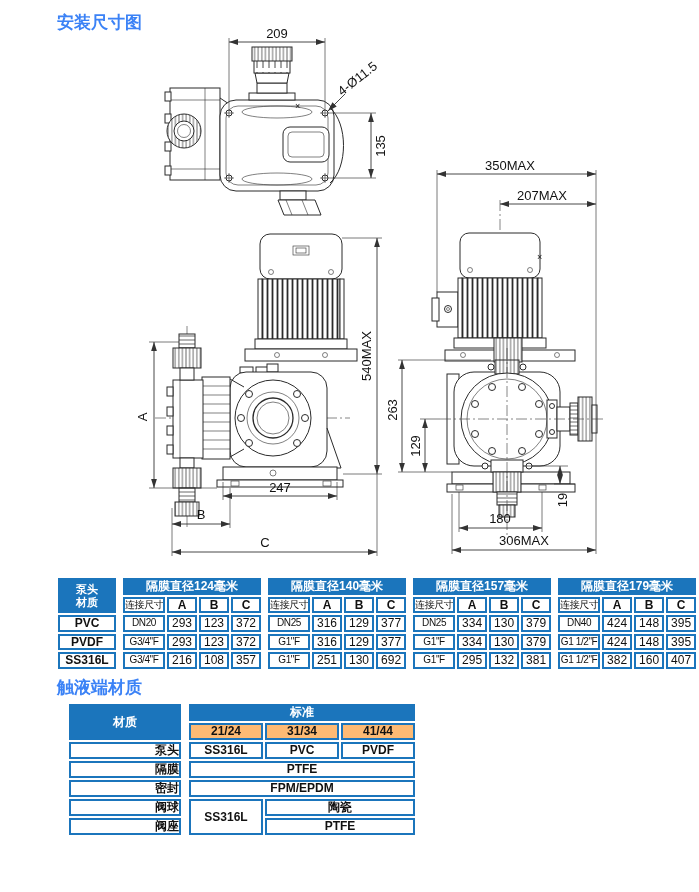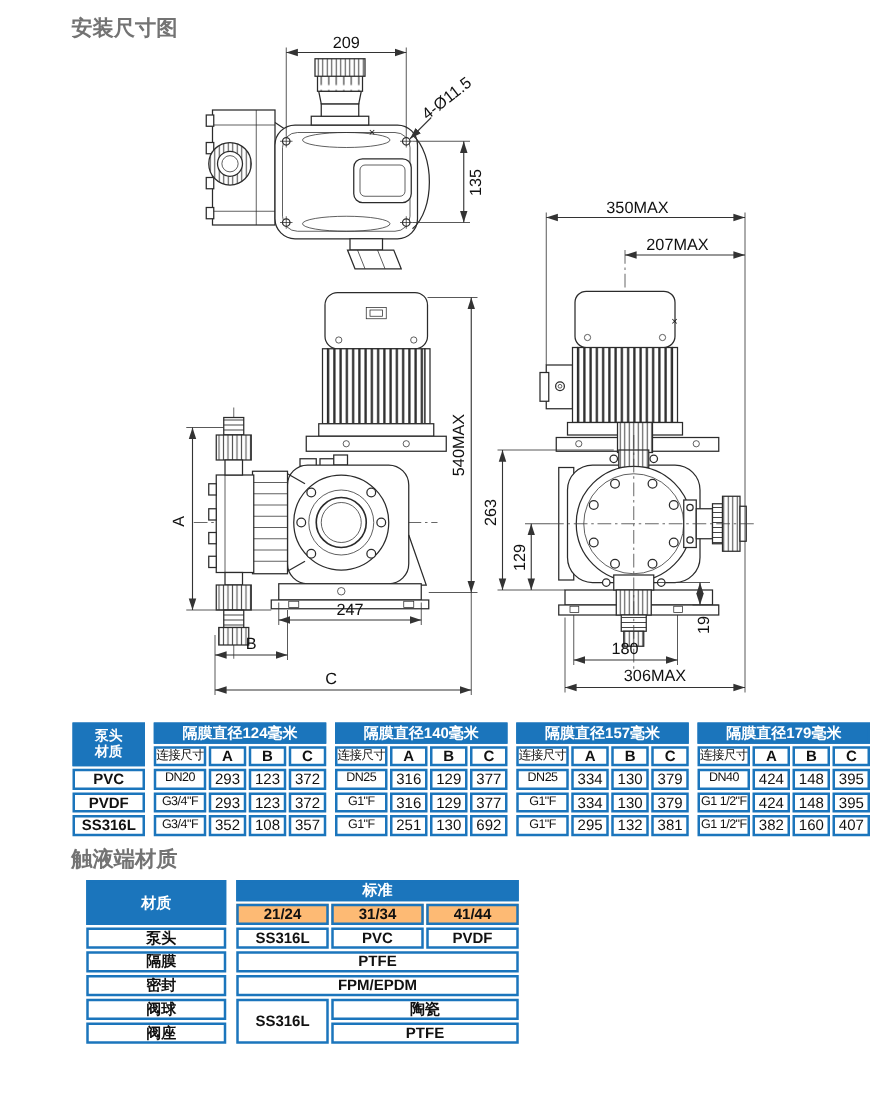--- a/index.html
+++ b/index.html
@@ -1,19 +1,19 @@
 <!DOCTYPE html>
 <html><head>
 <meta charset="utf-8">
 <style>
   html,body{margin:0;padding:0}
   body{width:699px;height:892px;background:#fff;position:relative;
        font-family:"Liberation Sans","DejaVu Sans",sans-serif;color:#111;overflow:hidden}
   .abs{position:absolute}
-  .sec-title{font-size:17px;font-weight:bold;color:#737373}
+  .sec-title{font-size:17px;font-weight:bold;color:#3b82f6}
 
   
   svg{overflow:visible}
   .oln{fill:#fff;stroke:#2b2b2b;stroke-width:1}
   .thin{fill:none;stroke:#2b2b2b;stroke-width:.6}
   .ln{stroke:#2b2b2b;stroke-width:1;fill:none}
   .dim{stroke:#333;stroke-width:.9;fill:none}
   .ext{stroke:#333;stroke-width:.65;fill:none}
   .cl{stroke:#444;stroke-width:.65;fill:none;stroke-dasharray:11 3 2 3}
   .dtxt{font:13px "Liberation Sans","DejaVu Sans",sans-serif;fill:#111}
@@ -34,21 +34,21 @@
   #t1 td.mat{font-weight:bold}
   #t1 .sp,#t2 .sp{border:none!important;background:transparent!important;padding:0}
   .cw-mat{width:58px}.cw-sp{width:3px}.cw-conn{width:42px}.cw-abc{width:30px}
 
   #t2{position:absolute;left:67px;top:702px;width:350px}
   #t2 th,#t2 td{border:2px solid #1b75bc;background:#fff;text-align:center;
       padding:0;height:17px;font-size:12px;font-weight:bold;line-height:1.05;color:#111;
       overflow:hidden;white-space:nowrap}
   #t2 th.hd{background:#1b75bc;color:#fff;border-color:#1b75bc}
   #t2 th.mdl{background:#fdba74;color:#111}
-  #t2 td.lbl{text-align:center;padding-left:8px}
+  #t2 td.lbl{text-align:right;padding-left:8px}
   .cw2-lbl{width:112px}.cw2-sp{width:4px}.cw2-m{width:74px}
 </style>
 </head>
 <body>
 
 <svg class="abs" width="1" height="1" style="left:0;top:0">
   <defs>
     <marker id="ar" markerWidth="10" markerHeight="8" refX="9.3" refY="4" orient="auto-start-reverse" markerUnits="userSpaceOnUse">
       <path d="M0,1 L9.3,4 L0,7 Z" fill="#333"></path>
     </marker>
@@ -408,21 +408,21 @@
     <td class="sp"></td>
     <td class="conn">G1 1/2"F</td>
     <td>424</td>
     <td>148</td>
     <td>395</td>
   </tr>
   <tr>
     <td class="mat">SS316L</td>
     <td class="sp"></td>
     <td class="conn">G3/4"F</td>
-    <td>352</td>
+    <td>216</td>
     <td>108</td>
     <td>357</td>
     <td class="sp"></td>
     <td class="conn">G1"F</td>
     <td>251</td>
     <td>130</td>
     <td>692</td>
     <td class="sp"></td>
     <td class="conn">G1"F</td>
     <td>295</td>

